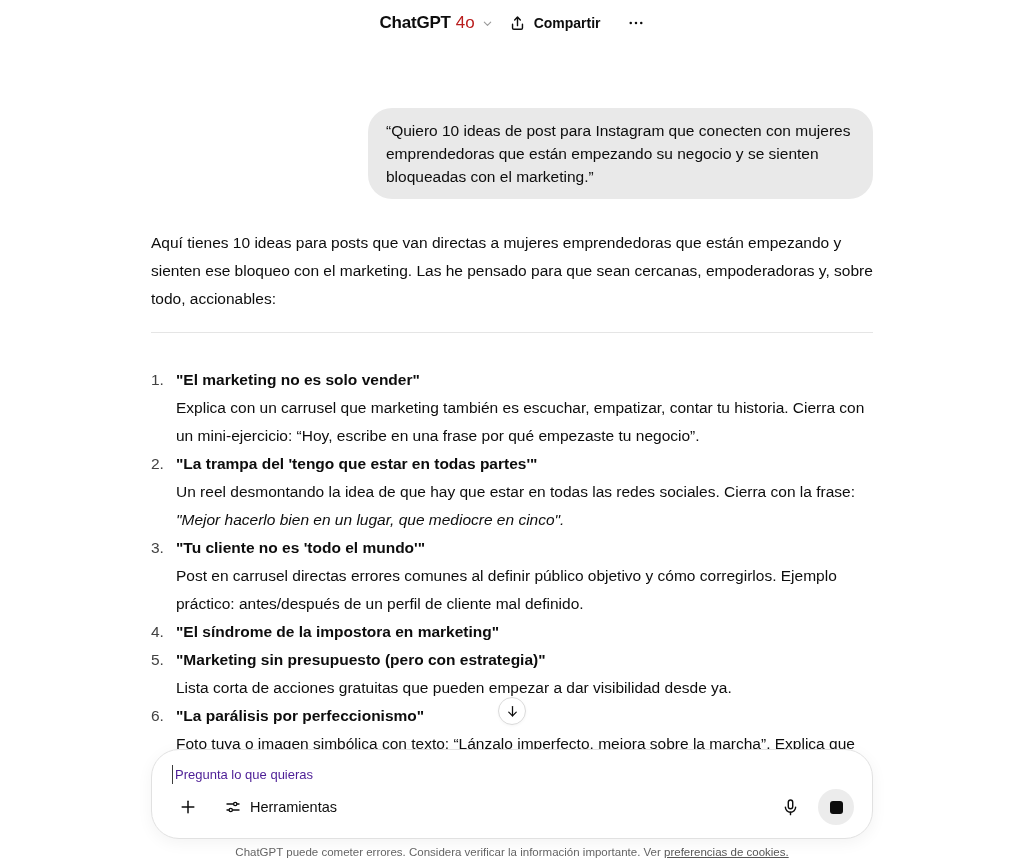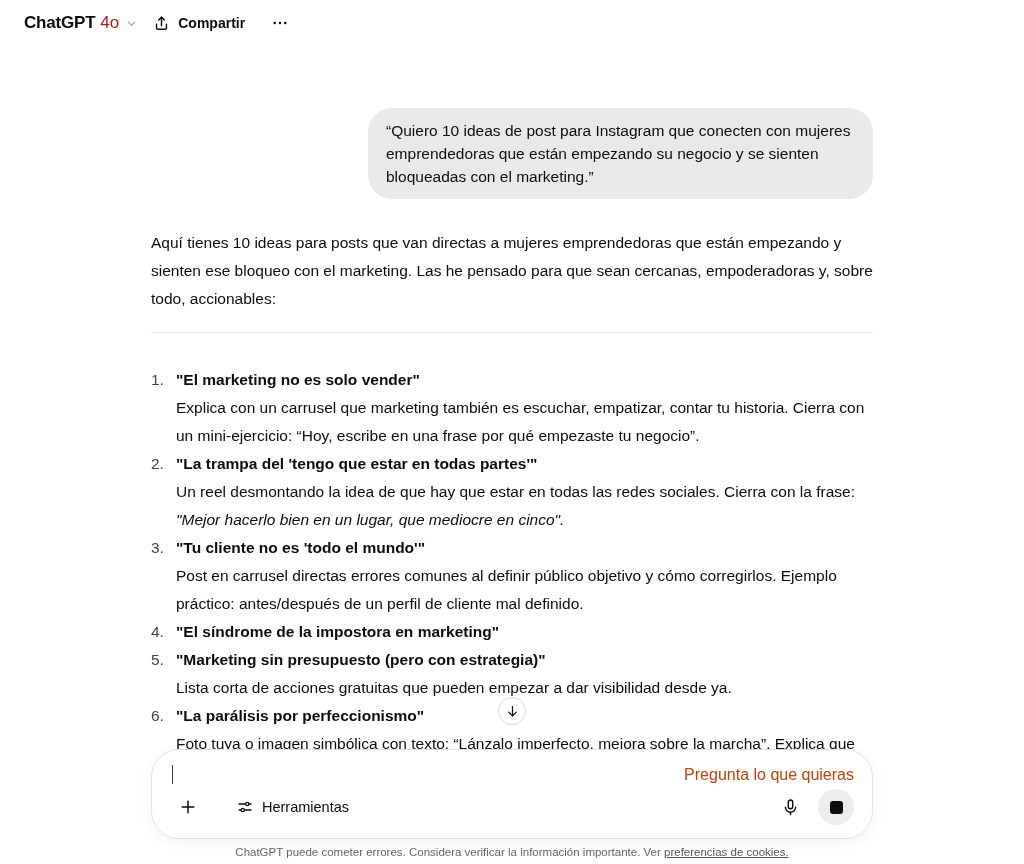--- a/index.html
+++ b/index.html
@@ -6,21 +6,21 @@
   html, body { width: 1024px; height: 864px; overflow: hidden; }
   body {
     background: #ffffff;
     font-family: "Liberation Sans", "DejaVu Sans", sans-serif;
     color: #0d0d0d;
   }
 
   
   .header {
     position: fixed; top: 0; left: 0; right: 0; height: 46px;
-    display: flex; align-items: center; justify-content: flex-start;
+    display: flex; align-items: center; justify-content: center;
     padding: 0 18px; background: #ffffff; z-index: 30;
   }
   .model-switcher {
     display: flex; align-items: baseline; gap: 5px;
     font-size: 17px; cursor: pointer; padding: 4px 6px; border-radius: 8px;
   }
   .model-switcher .app-name { font-weight: 700; color: #0d0d0d; letter-spacing: -0.2px; }
   .model-switcher .model-name { font-weight: 400; color: #b91c1c; }
   .model-switcher .chev { color: #9a9a9a; align-self: center; margin-left: 2px; display: flex; }
   .header-right { display: flex; align-items: center; gap: 10px; }
@@ -78,24 +78,24 @@
   }
   .composer {
     width: 722px; height: 90px;
     background: #ffffff;
     border: 1px solid #e1e1e1;
     border-radius: 28px;
     box-shadow: 0 4px 16px rgba(0,0,0,0.05);
     padding: 15px 18px 13px 20px;
     display: flex; flex-direction: column; justify-content: space-between;
   }
-  .input-line { display: flex; align-items: center; font-size: 16px; color: #c2410c; justify-content: space-between; }
+  .input-line { display: flex; align-items: center; font-size: 13px; color: #4c1d95; }
   .caret { display: inline-block; width: 1px; height: 19px; background: #3c3c3c; margin-right: 2px; }
   .actions-row { display: flex; align-items: center; justify-content: space-between; }
-  .actions-left { display: flex; align-items: center; gap: 24px; }
+  .actions-left { display: flex; align-items: center; gap: 12px; }
   .icon-btn {
     background: none; border: none; cursor: pointer; color: #0d0d0d;
     display: flex; align-items: center; justify-content: center;
     width: 32px; height: 32px; border-radius: 50%; font-family: inherit;
   }
   .tools-btn {
     background: none; border: none; cursor: pointer; color: #0d0d0d;
     display: flex; align-items: center; gap: 8px;
     font-size: 14.5px; font-family: inherit; padding: 6px 8px; border-radius: 16px;
   }

